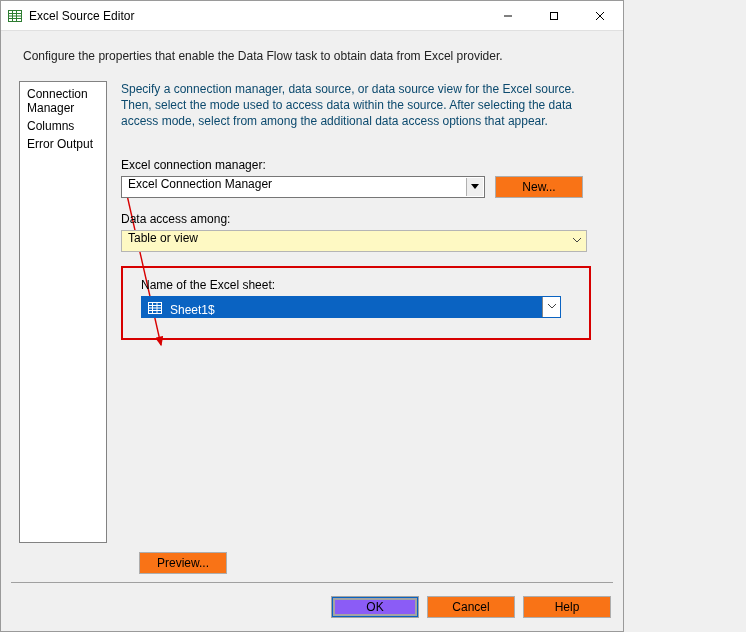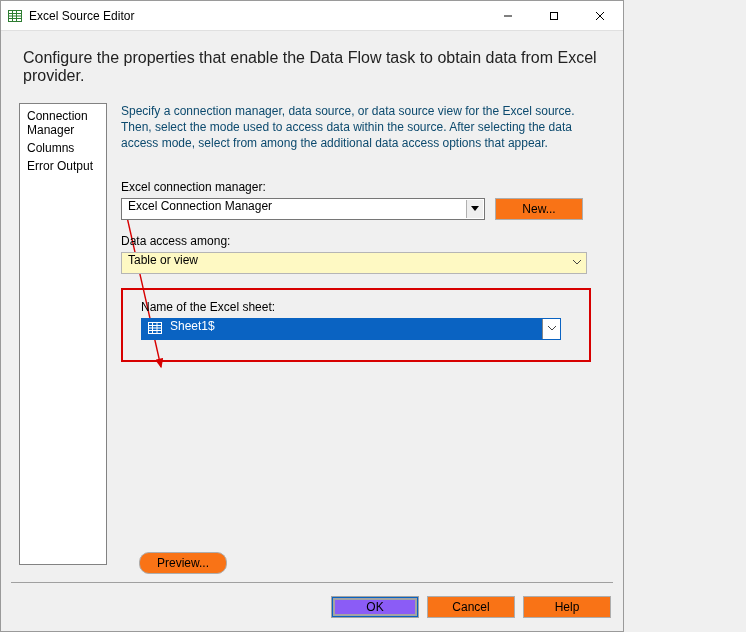--- a/index.html
+++ b/index.html
@@ -39,21 +39,21 @@
     flex: 1;
     font-size: 12px;
   }
   .winctrl {
     width: 46px; height: 30px;
     display: flex; align-items: center; justify-content: center;
     color: #000;
   }
   .desc {
     padding: 18px 14px 12px 22px;
-    font-size: 16px;
+    font-size: 12px;
     color: #222;
   }
   .body {
     flex: 1;
     display: flex;
     padding: 0 22px 0 10px;
     position: relative;
   }
   .sidebar {
     width: 133px;
@@ -124,21 +124,21 @@
   .redbox {
     border: 2px solid #d70000;
     padding: 10px 14px 20px 14px;
     margin-top: 4px;
   }
   .sheet-combo {
     height: 22px;
     background: #0a63c2;
     border: 1px solid #0a63c2;
     display: flex;
-    align-items: flex-start;
+    align-items: flex-end;
     color: #fff;
     font-size: 12px;
     position: relative;
   }
   .sheet-combo .sheet-icon {
     width: 18px; height: 18px;
     margin: 0 6px 0 4px;
     display: inline-flex; align-items: center; justify-content: center;
   }
   .sheet-combo .arrow-box {
@@ -281,21 +281,21 @@
           <span>Sheet1$</span>
           <span class="arrow-box">
             <svg width="8" height="5" viewBox="0 0 8 5">
                 <path d="M0,0 L4,4 L8,0" fill="none" stroke="#444" stroke-width="1"></path>
               </svg>
           </span>
         </div>
       </div>
 
       <div class="preview-row">
-        <div class="btn" style="width:88px;border-radius:10px;">
+        <div class="btn" style="width:88px;">
           <span>Preview...</span>
         </div>
       </div>
 
     </div>
   </div>
 
   <div class="footer-sep"></div>
 
   <div class="footer">

